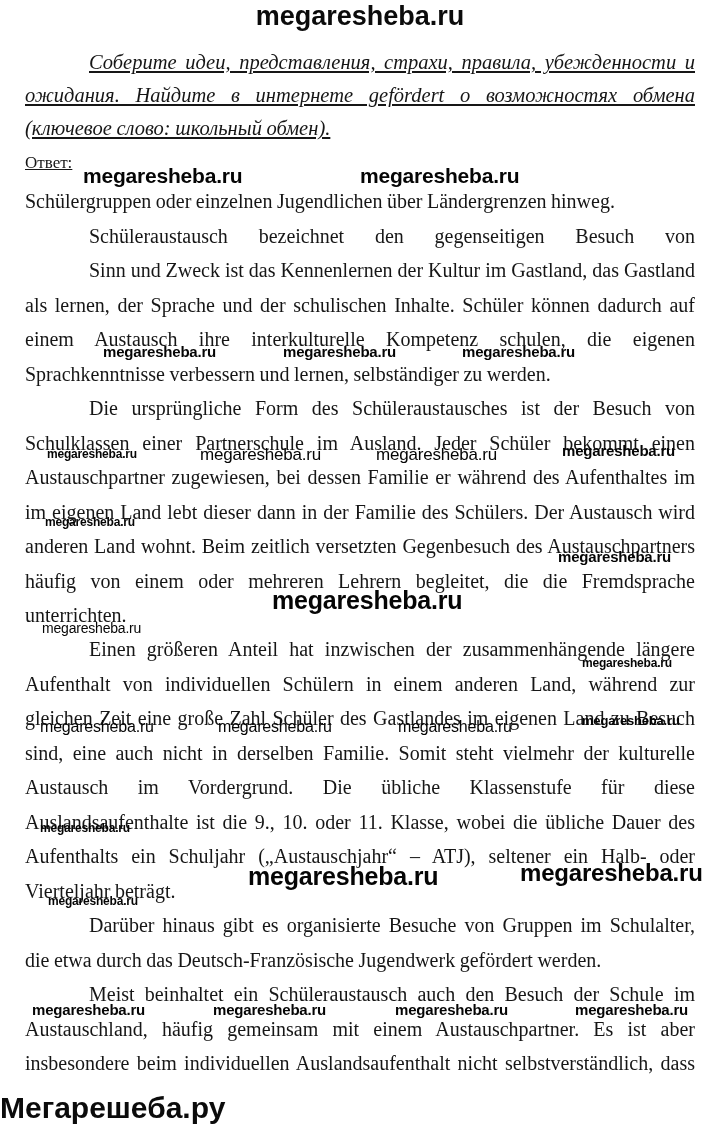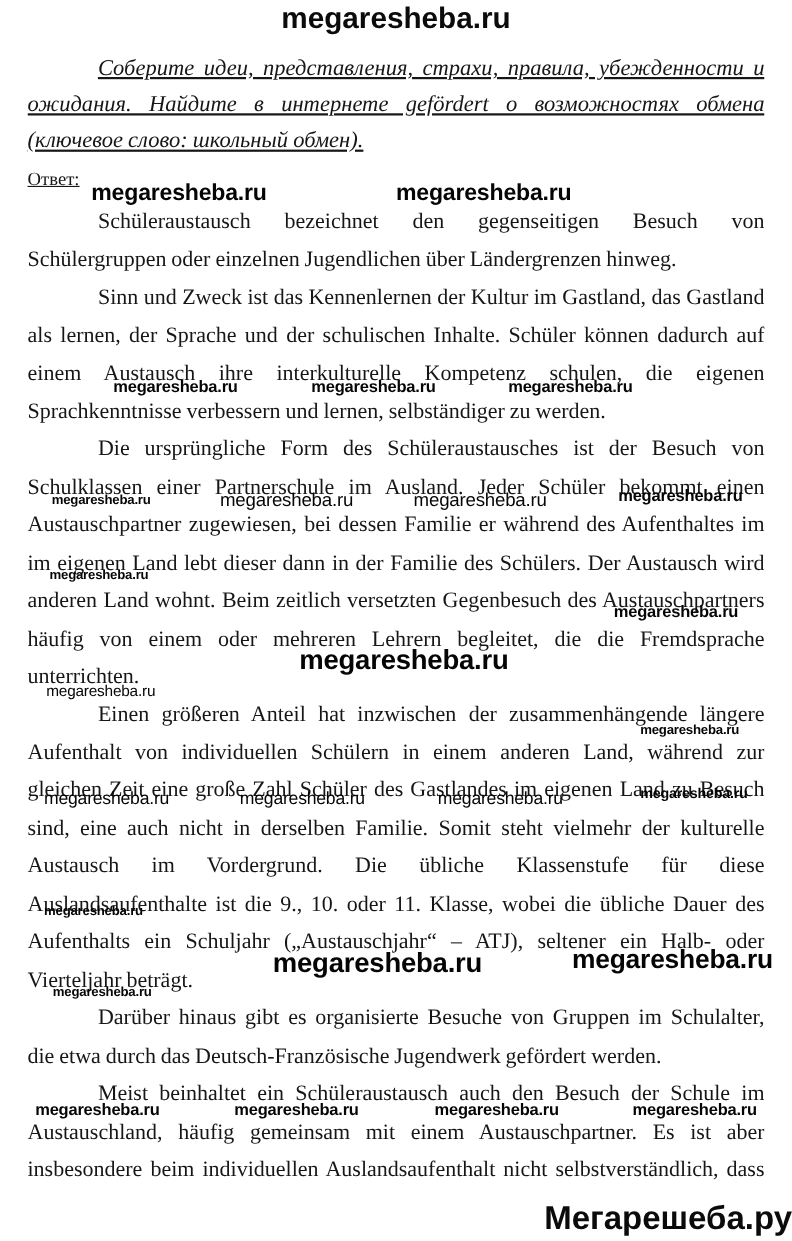--- a/index.html
+++ b/index.html
@@ -13,21 +13,21 @@
   }
   .top-title {
     position: absolute; top: 1px; left: 0; width: 720px;
     text-align: center;
     font-family: "Liberation Sans", sans-serif;
     font-weight: 700; font-size: 27px; line-height: 30px;
     color: #0b0b0b;
   }
   .bottom-title {
     position: absolute; top: 1092px; left: 0; width: 720px;
-    text-align: right;
+    text-align: left;
     font-family: "Liberation Sans", sans-serif;
     font-weight: 700; font-size: 30px; line-height: 32px;
     color: #0b0b0b;
   }
   .textblock {
     position: absolute; left: 25px; width: 670px;
     font-size: 20px;
     word-spacing: -0.5px;
   }
   .task-block { top: 46px; font-size: 20.5px; }
@@ -60,22 +60,22 @@
 
 <div class="textblock task-block">
     <div class="doc-line indent">Соберите идеи, представления, страхи, правила, убежденности и</div>
     <div class="doc-line">ожидания. Найдите в интернете gefördert о возможностях обмена</div>
     <div class="doc-line lastleft">(ключевое слово: школьный обмен).</div>
   </div>
 
 <div class="otvet">Ответ:</div>
 
 <div class="textblock" style="top:184px">
+    <div class="doc-line lastleft">Schülergruppen oder einzelnen Jugendlichen über Ländergrenzen hinweg.</div>
     <div class="doc-line indent">Schüleraustausch bezeichnet den gegenseitigen Besuch von</div>
-    <div class="doc-line lastleft">Schülergruppen oder einzelnen Jugendlichen über Ländergrenzen hinweg.</div>
   </div>
 <div class="textblock" style="top:253px">
     <div class="doc-line indent">Sinn und Zweck ist das Kennenlernen der Kultur im Gastland, das Gastland</div>
     <div class="doc-line">als lernen, der Sprache und der schulischen Inhalte. Schüler können dadurch auf</div>
     <div class="doc-line">einem Austausch ihre interkulturelle Kompetenz schulen, die eigenen</div>
     <div class="doc-line lastleft">Sprachkenntnisse verbessern und lernen, selbständiger zu werden.</div>
   </div>
 <div class="textblock" style="top:391px">
     <div class="doc-line indent">Die ursprüngliche Form des Schüleraustausches ist der Besuch von</div>
     <div class="doc-line">Schulklassen einer Partnerschule im Ausland. Jeder Schüler bekommt einen</div>

